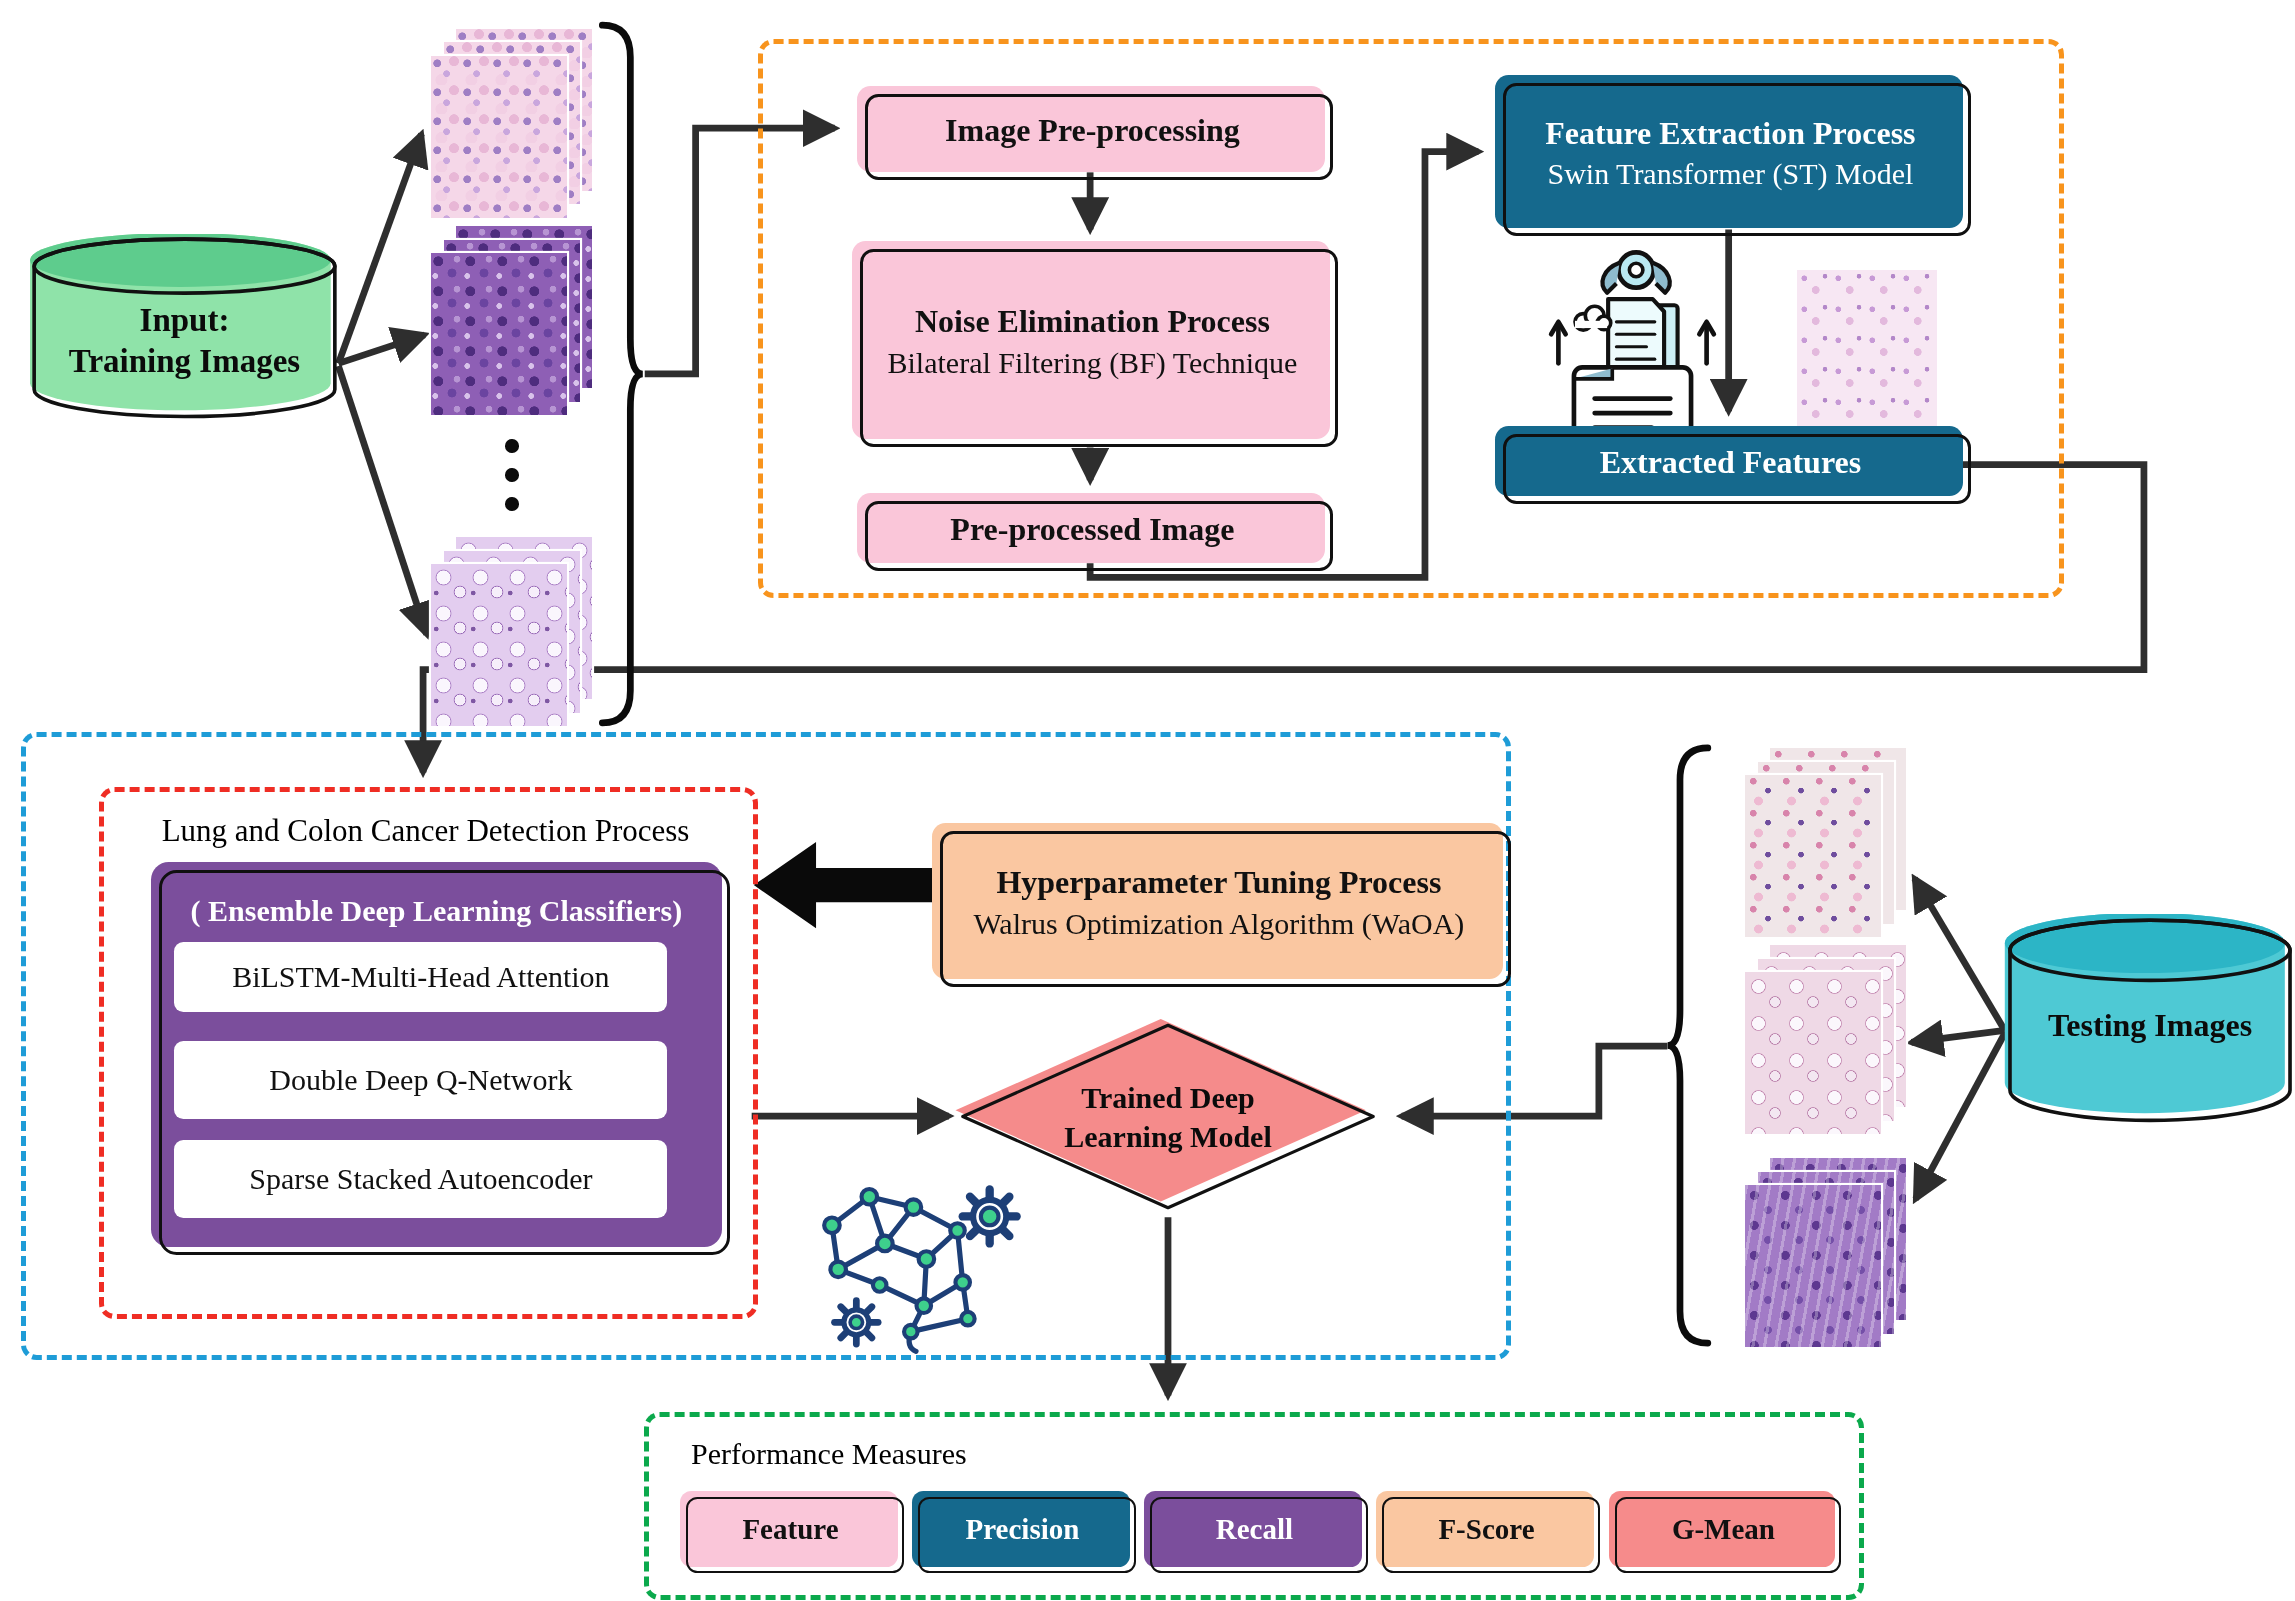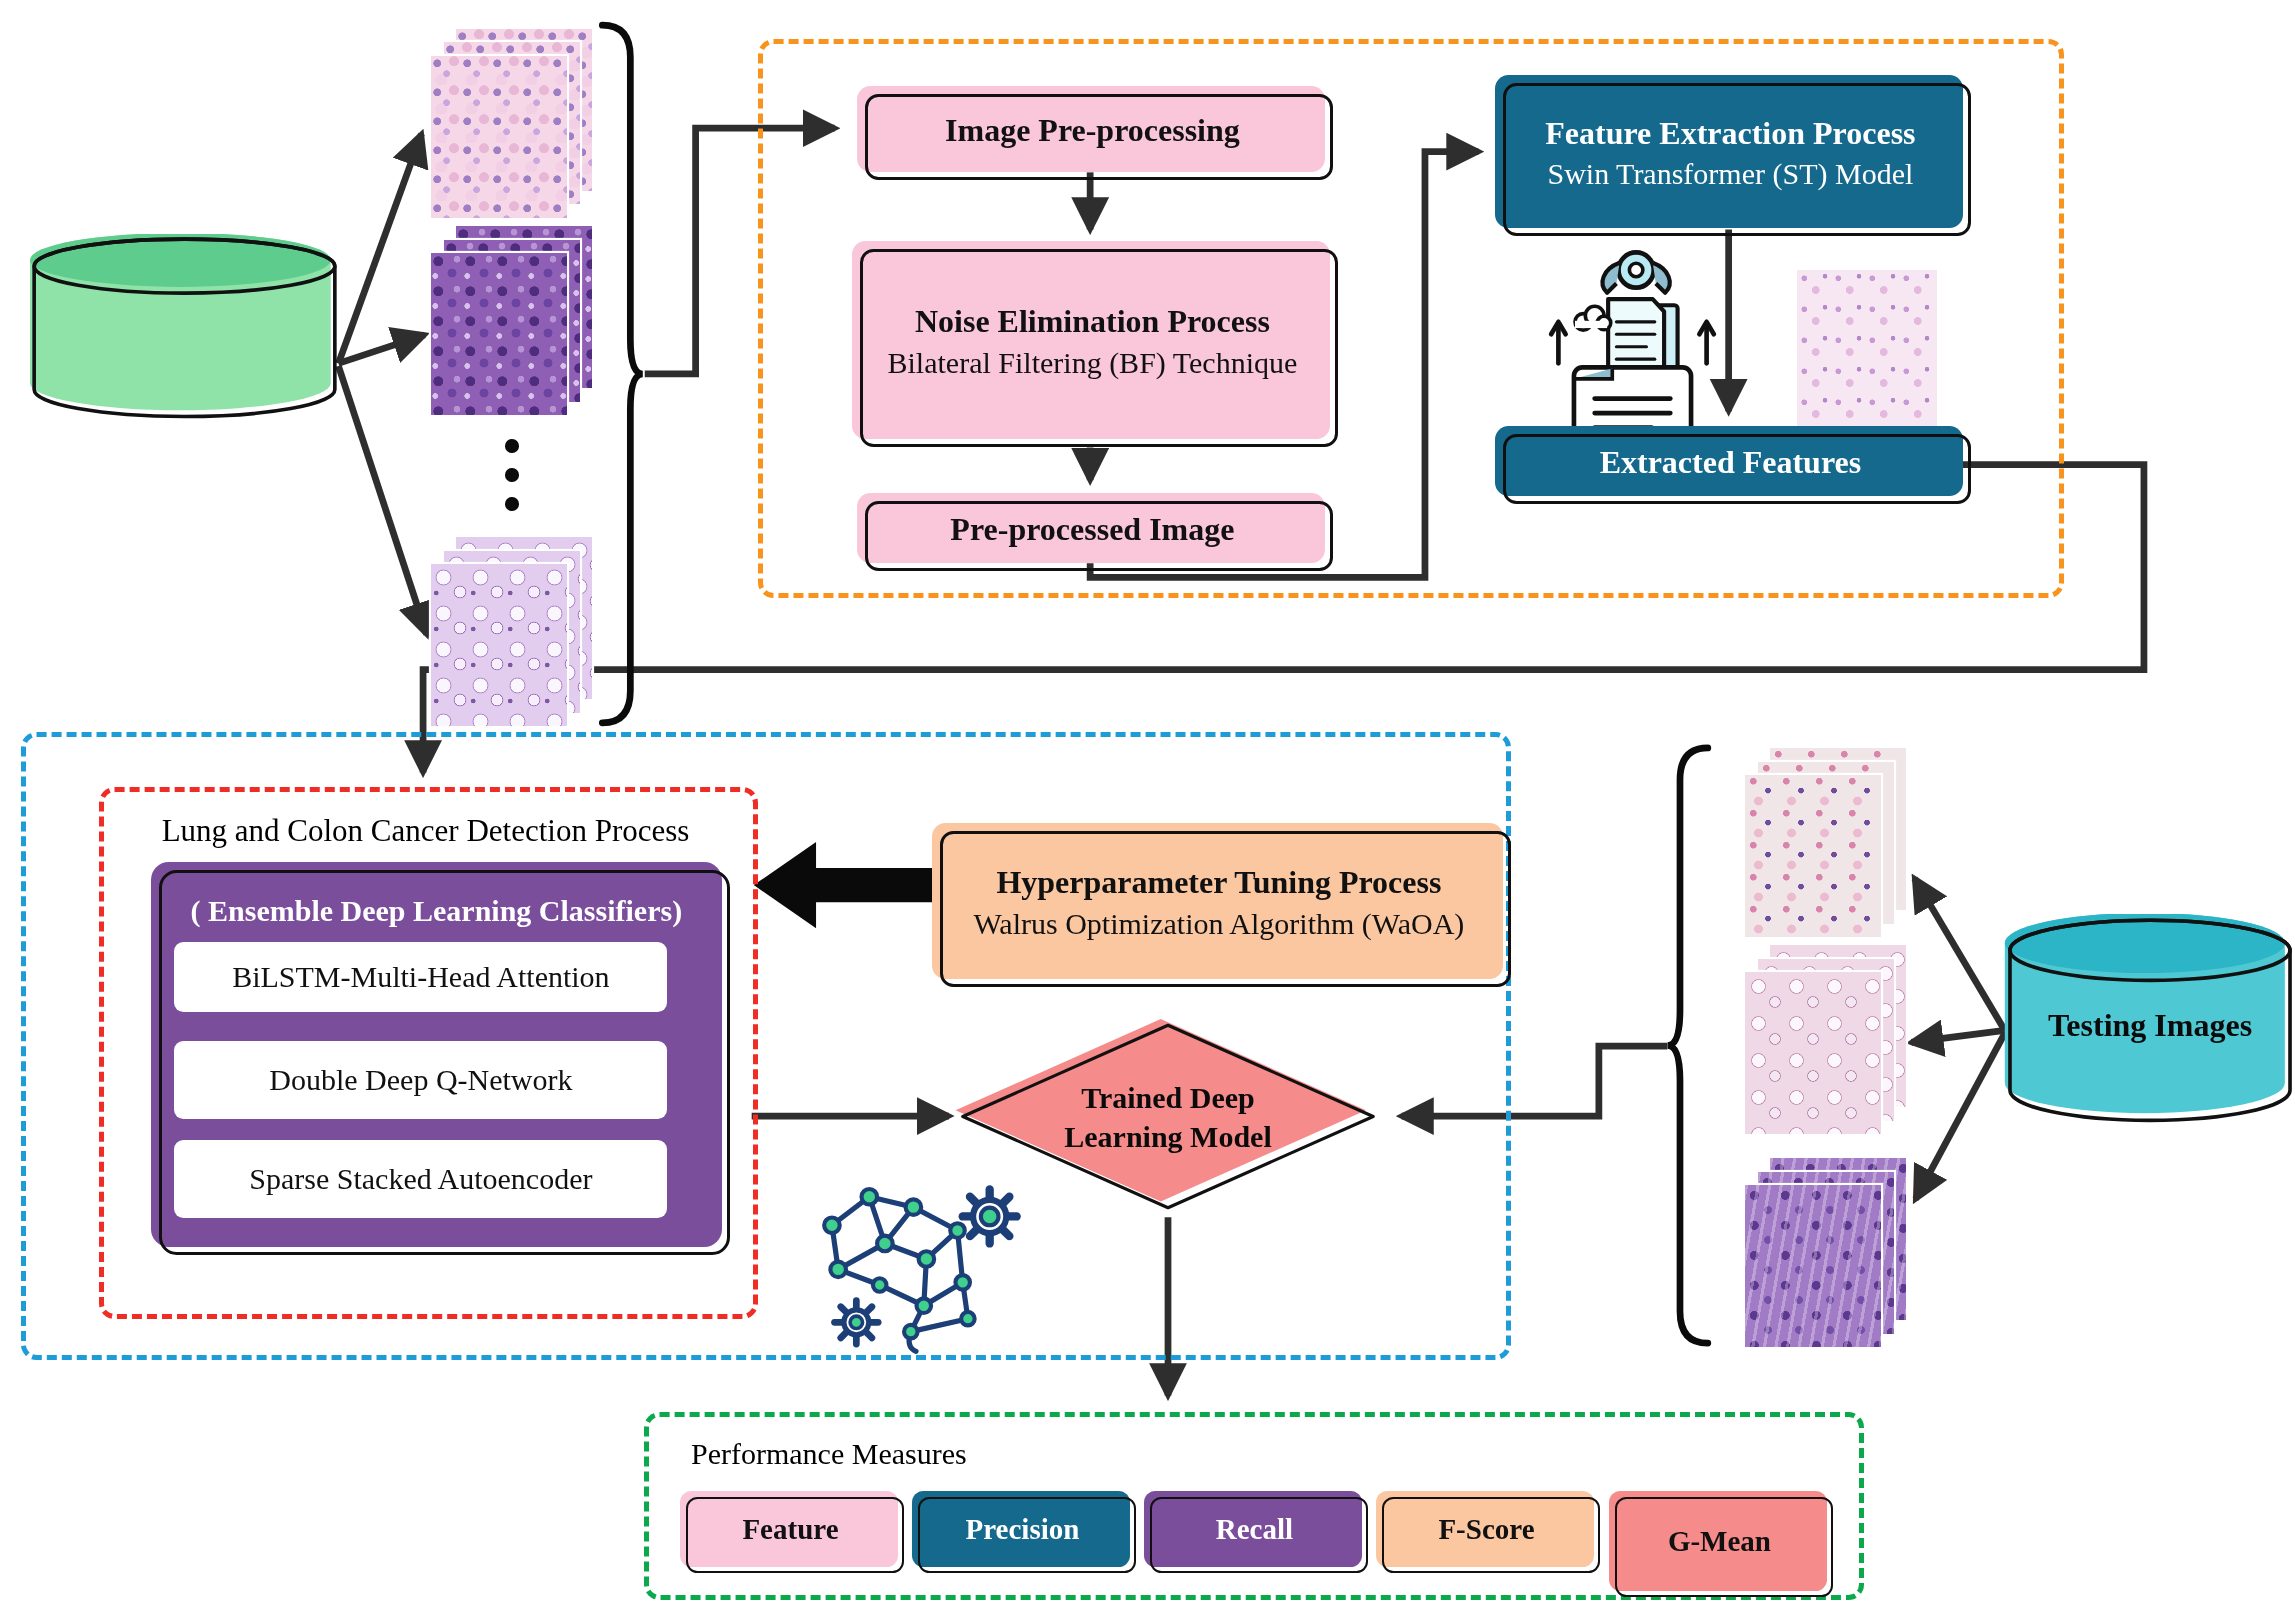--- a/index.html
+++ b/index.html
@@ -144,20 +144,24 @@
     <svg width="317" height="197" viewBox="0 0 610 380">
       <g transform="translate(-8,-12)">
         <path d="M15,62 a290,52 0 0 1 580,0 V300 a290,52 0 0 1 -580,0 Z" fill="#8FE3A9"></path>
         <ellipse cx="305" cy="62" rx="290" ry="52" fill="#5ECC8D"></ellipse>
       </g>
       <g fill="none" stroke="#111" stroke-width="7">
         <path d="M15,62 a290,52 0 0 1 580,0 V300 a290,52 0 0 1 -580,0 Z"></path>
         <ellipse cx="305" cy="62" rx="290" ry="52"></ellipse>
       </g>
     </svg>
+    <div class="lbl" style="top:66px;">
+      <span>Input:</span><br>
+      <span>Training Images</span>
+    </div>
   </div>
 
   <div class="stack" style="left:431px;top:28.6px;">
     <i class="b texA"></i>
       <i class="m texA"></i>
       <i class="f texA"></i>
   </div>
   <div class="stack" style="left:431px;top:226px;">
     <i class="b texB"></i>
       <i class="m texB"></i>
@@ -413,21 +417,21 @@
         <span>Recall</span>
       </div>
   </div>
   <div class="obox m m3" style="left:1376px;top:1491px;width:224px;height:82px;">
     <i class="fill"></i>
       <i class="line"></i>
     <div class="txt">
         <span>F-Score</span>
       </div>
   </div>
-  <div class="obox m m4" style="left:1609px;top:1491px;width:224px;height:106px;">
+  <div class="obox m m4" style="left:1609px;top:1491px;width:224px;height:82px;padding-left:8px;">
     <i class="fill"></i>
       <i class="line"></i>
     <div class="txt">
         <span>G-Mean</span>
       </div>
   </div>
 
 </div>
 
 

